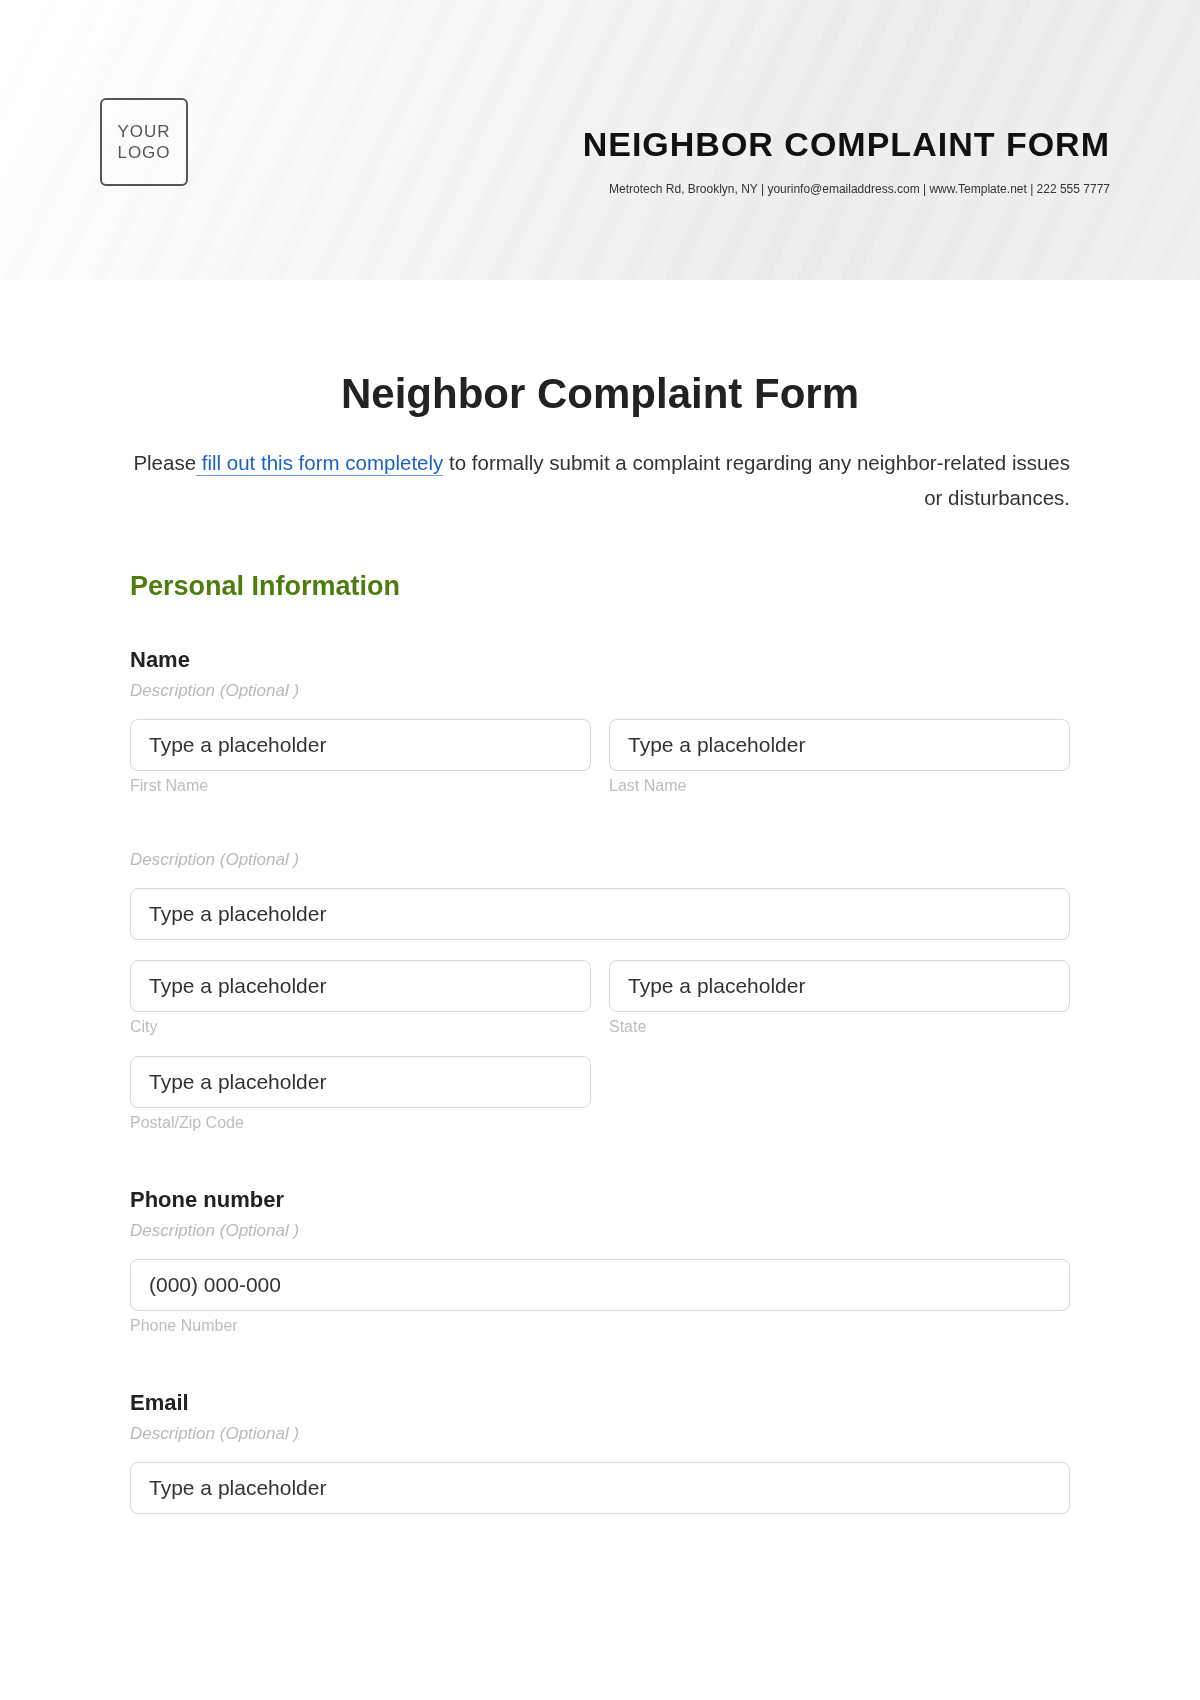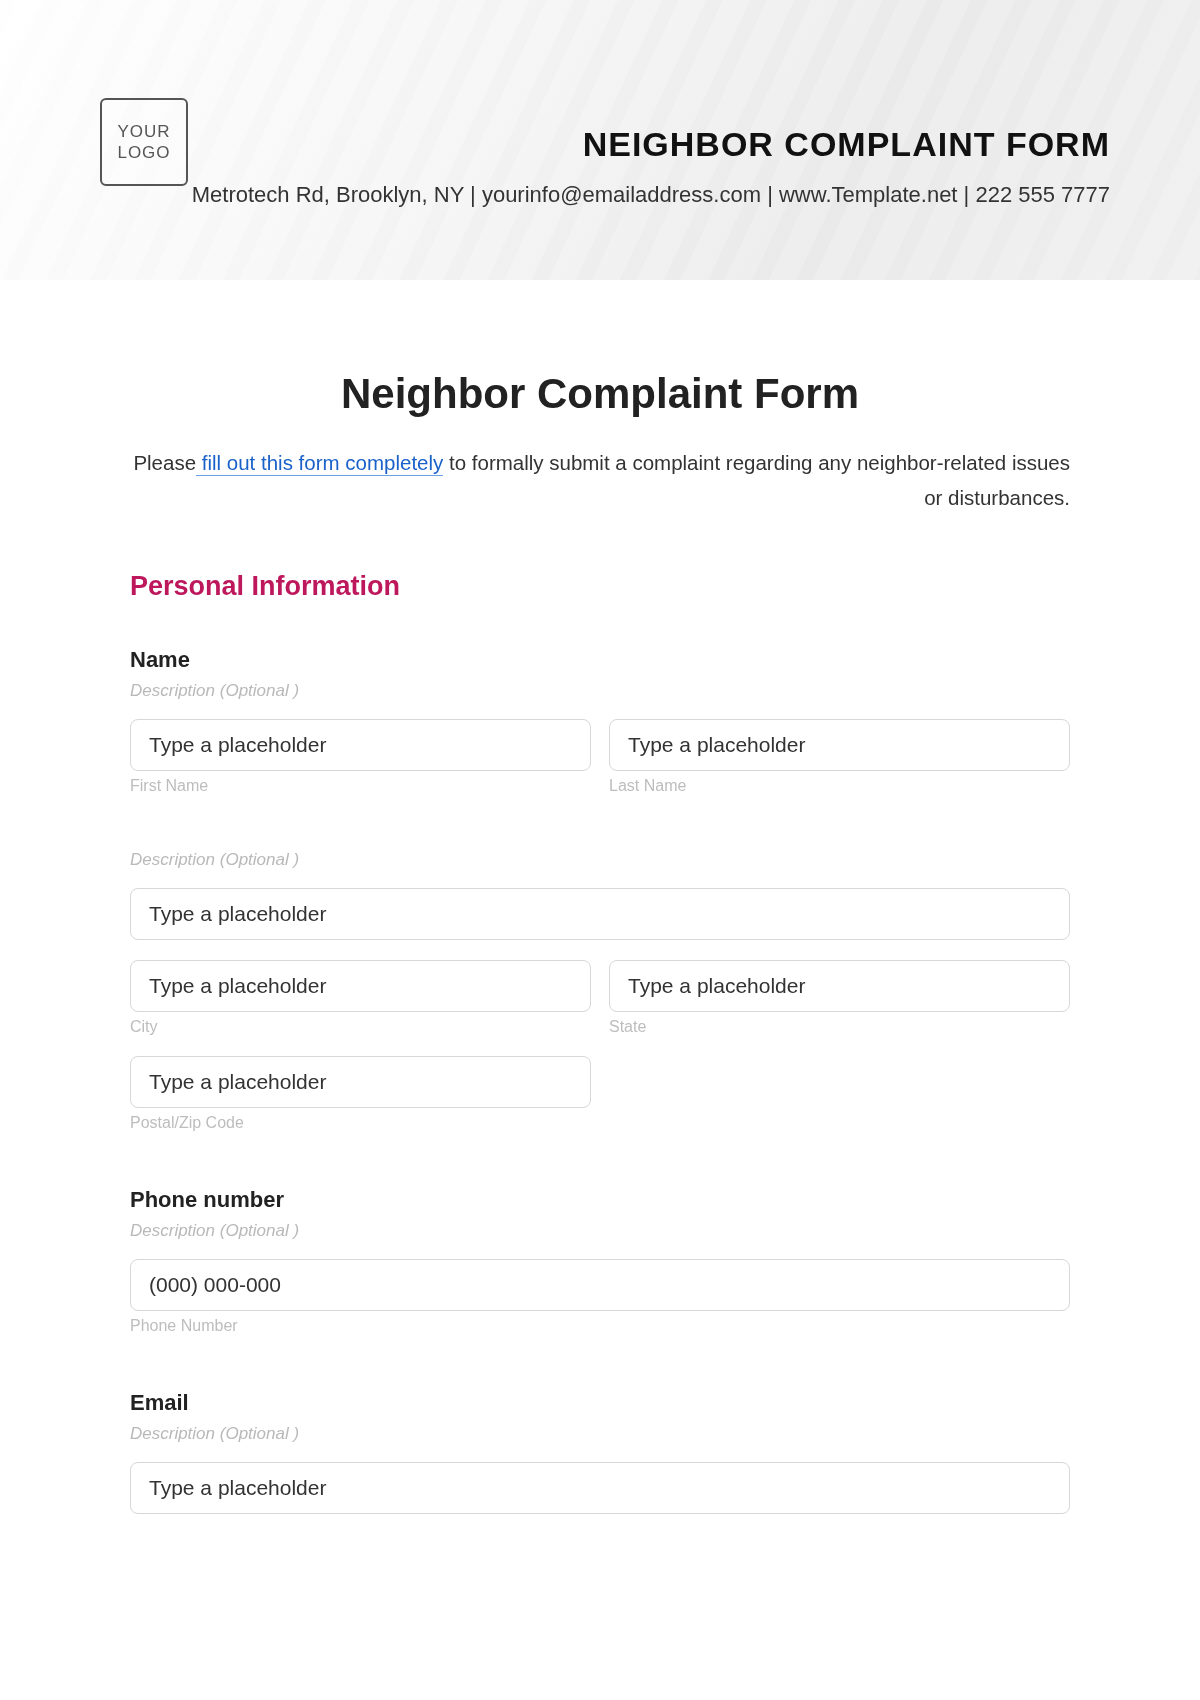--- a/index.html
+++ b/index.html
@@ -43,21 +43,21 @@
   }
   .header-title-small {
     font-family: "Arial Black", Arial, sans-serif;
     font-weight: 900;
     font-size: 34px;
     letter-spacing: 1px;
     color: #111;
   }
   .header-contact {
     margin-top: 18px;
-    font-size: 22px;
+    font-size: 12px;
     color: #333;
   }
   .content {
     padding: 90px 130px 0 130px;
   }
   .page-title {
     text-align: center;
     font-size: 42px;
     font-weight: 700;
     color: #222;
@@ -71,21 +71,21 @@
     margin-bottom: 55px;
   }
   .intro .link {
     color: #1a62c9;
     border-bottom: 1px solid #6aa0e6;
     padding-bottom: 1px;
   }
   .section-heading {
     font-size: 27px;
     font-weight: 700;
-    color: #be185d;
+    color: #4d7c0f;
     margin-bottom: 45px;
   }
   .field-block { margin-bottom: 55px; }
   .field-label {
     font-size: 22px;
     font-weight: 700;
     color: #222;
     margin-bottom: 8px;
   }
   .field-desc {

